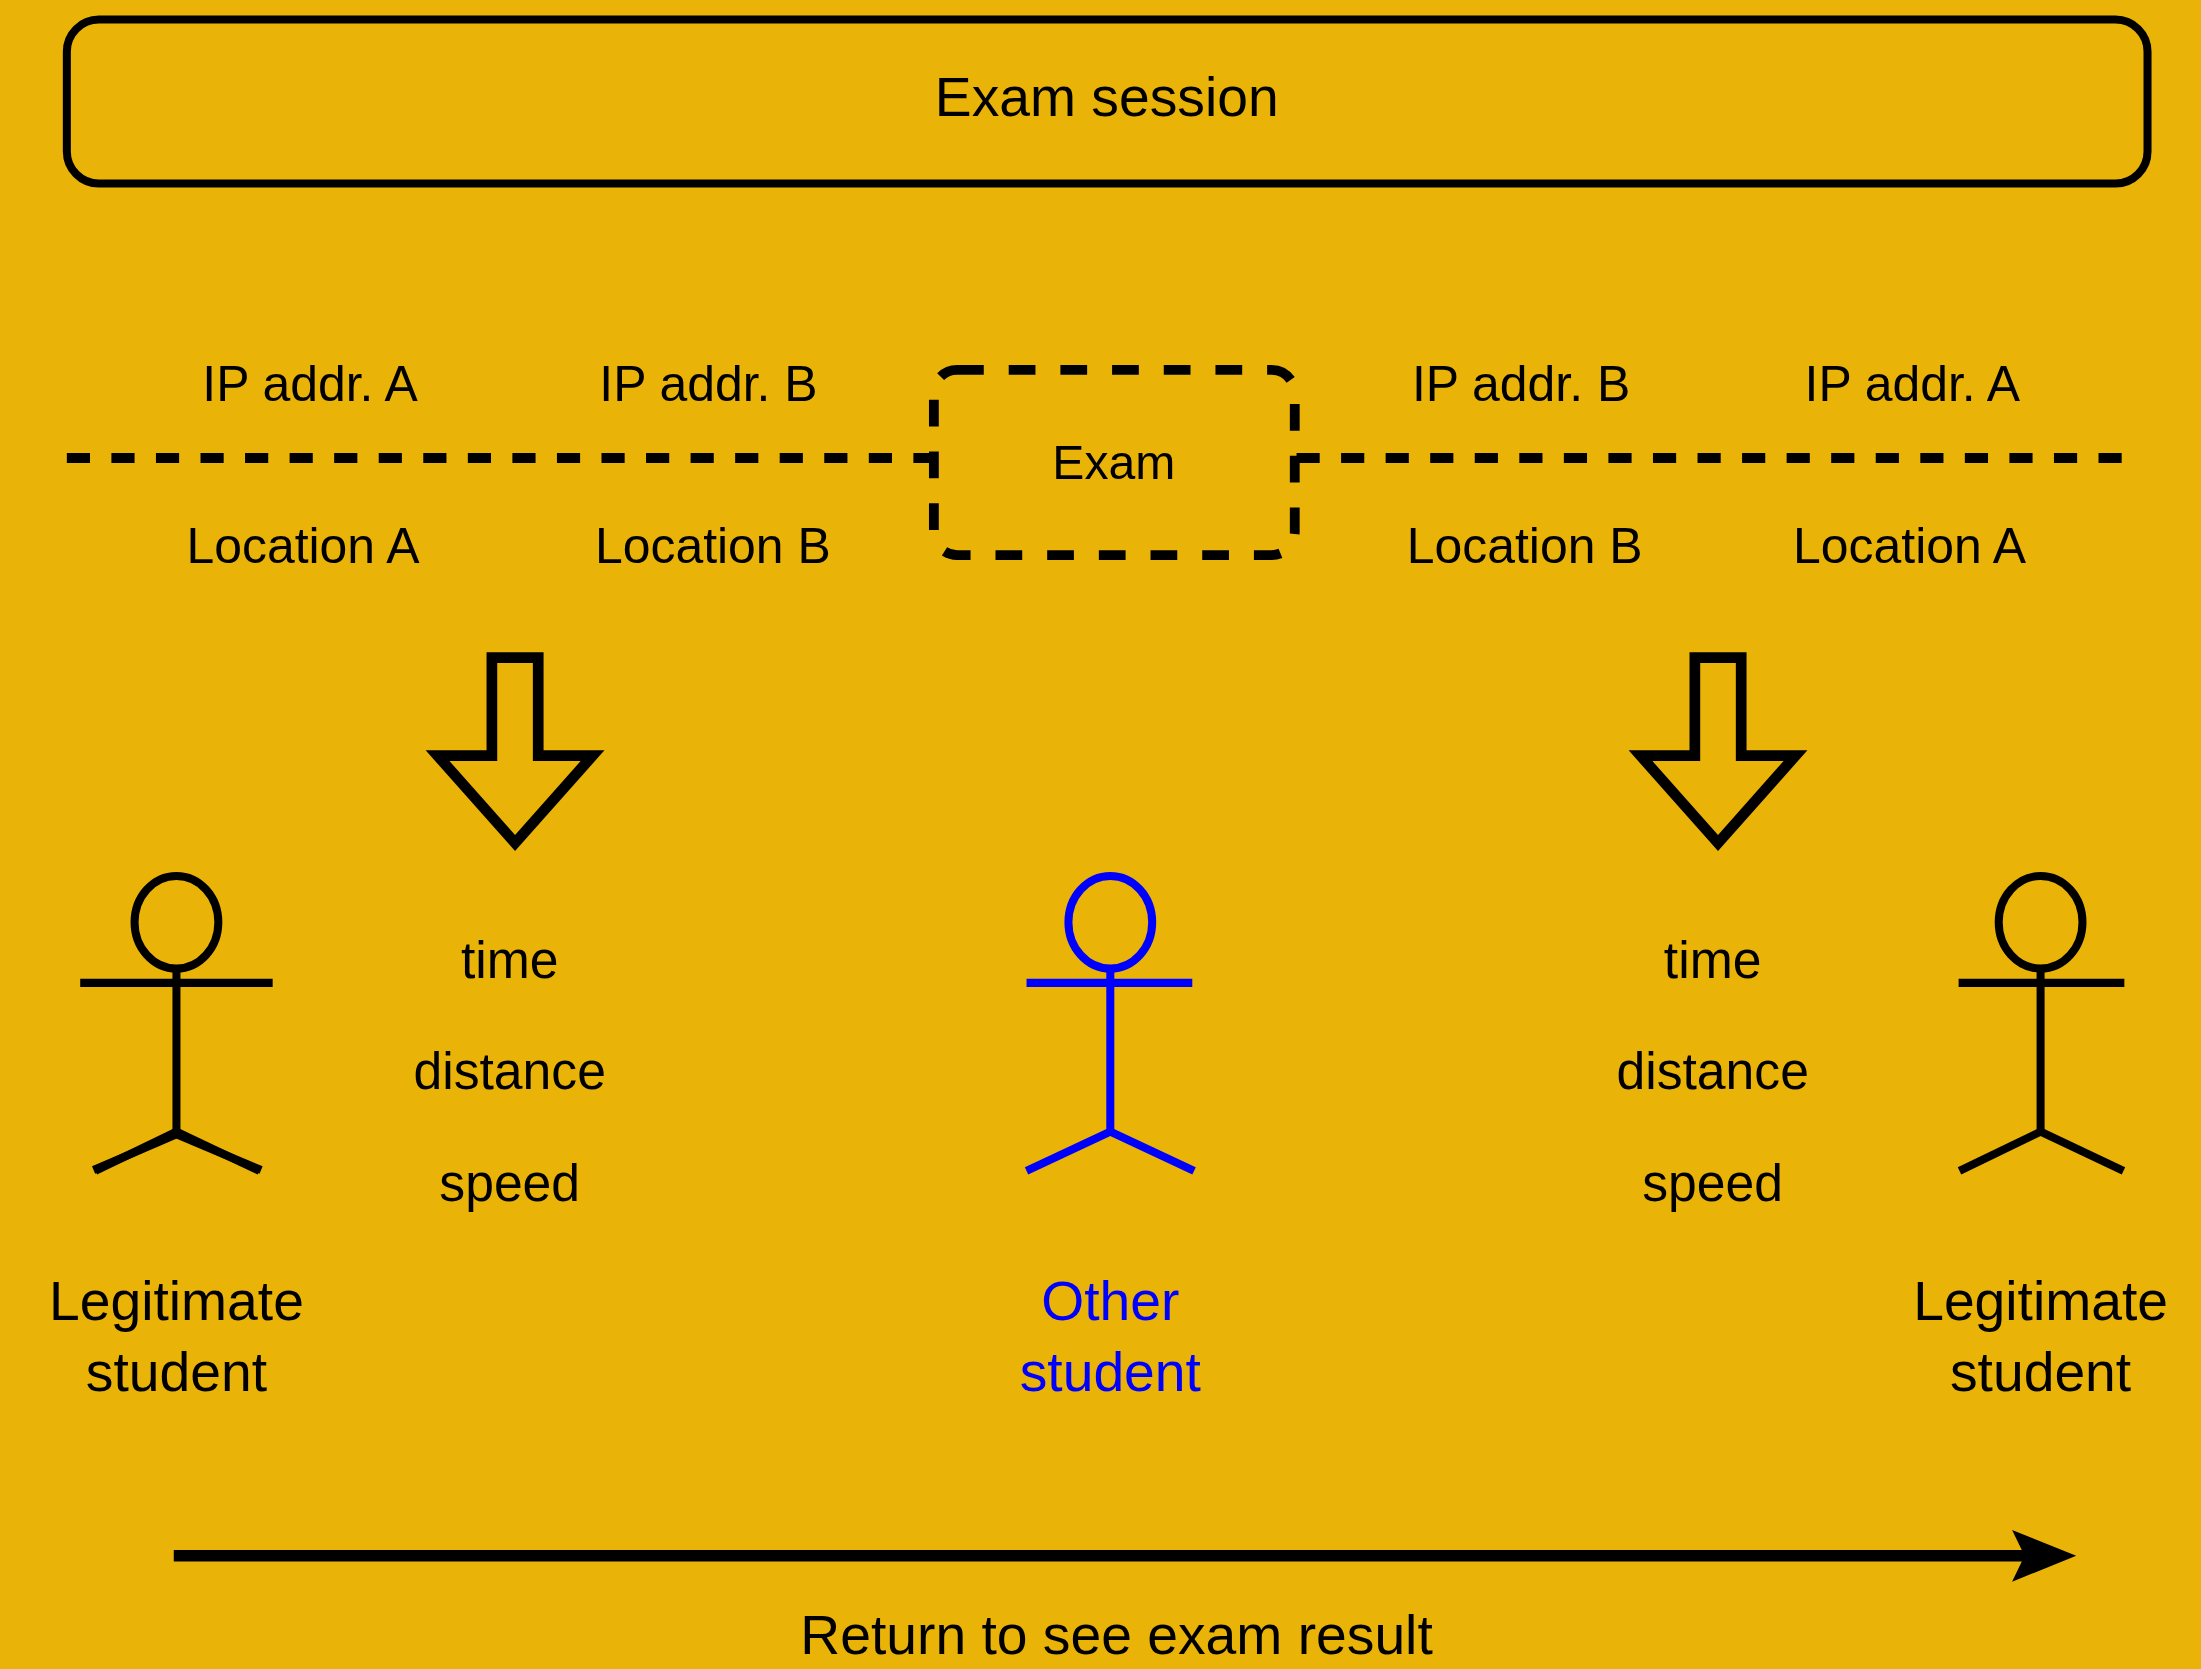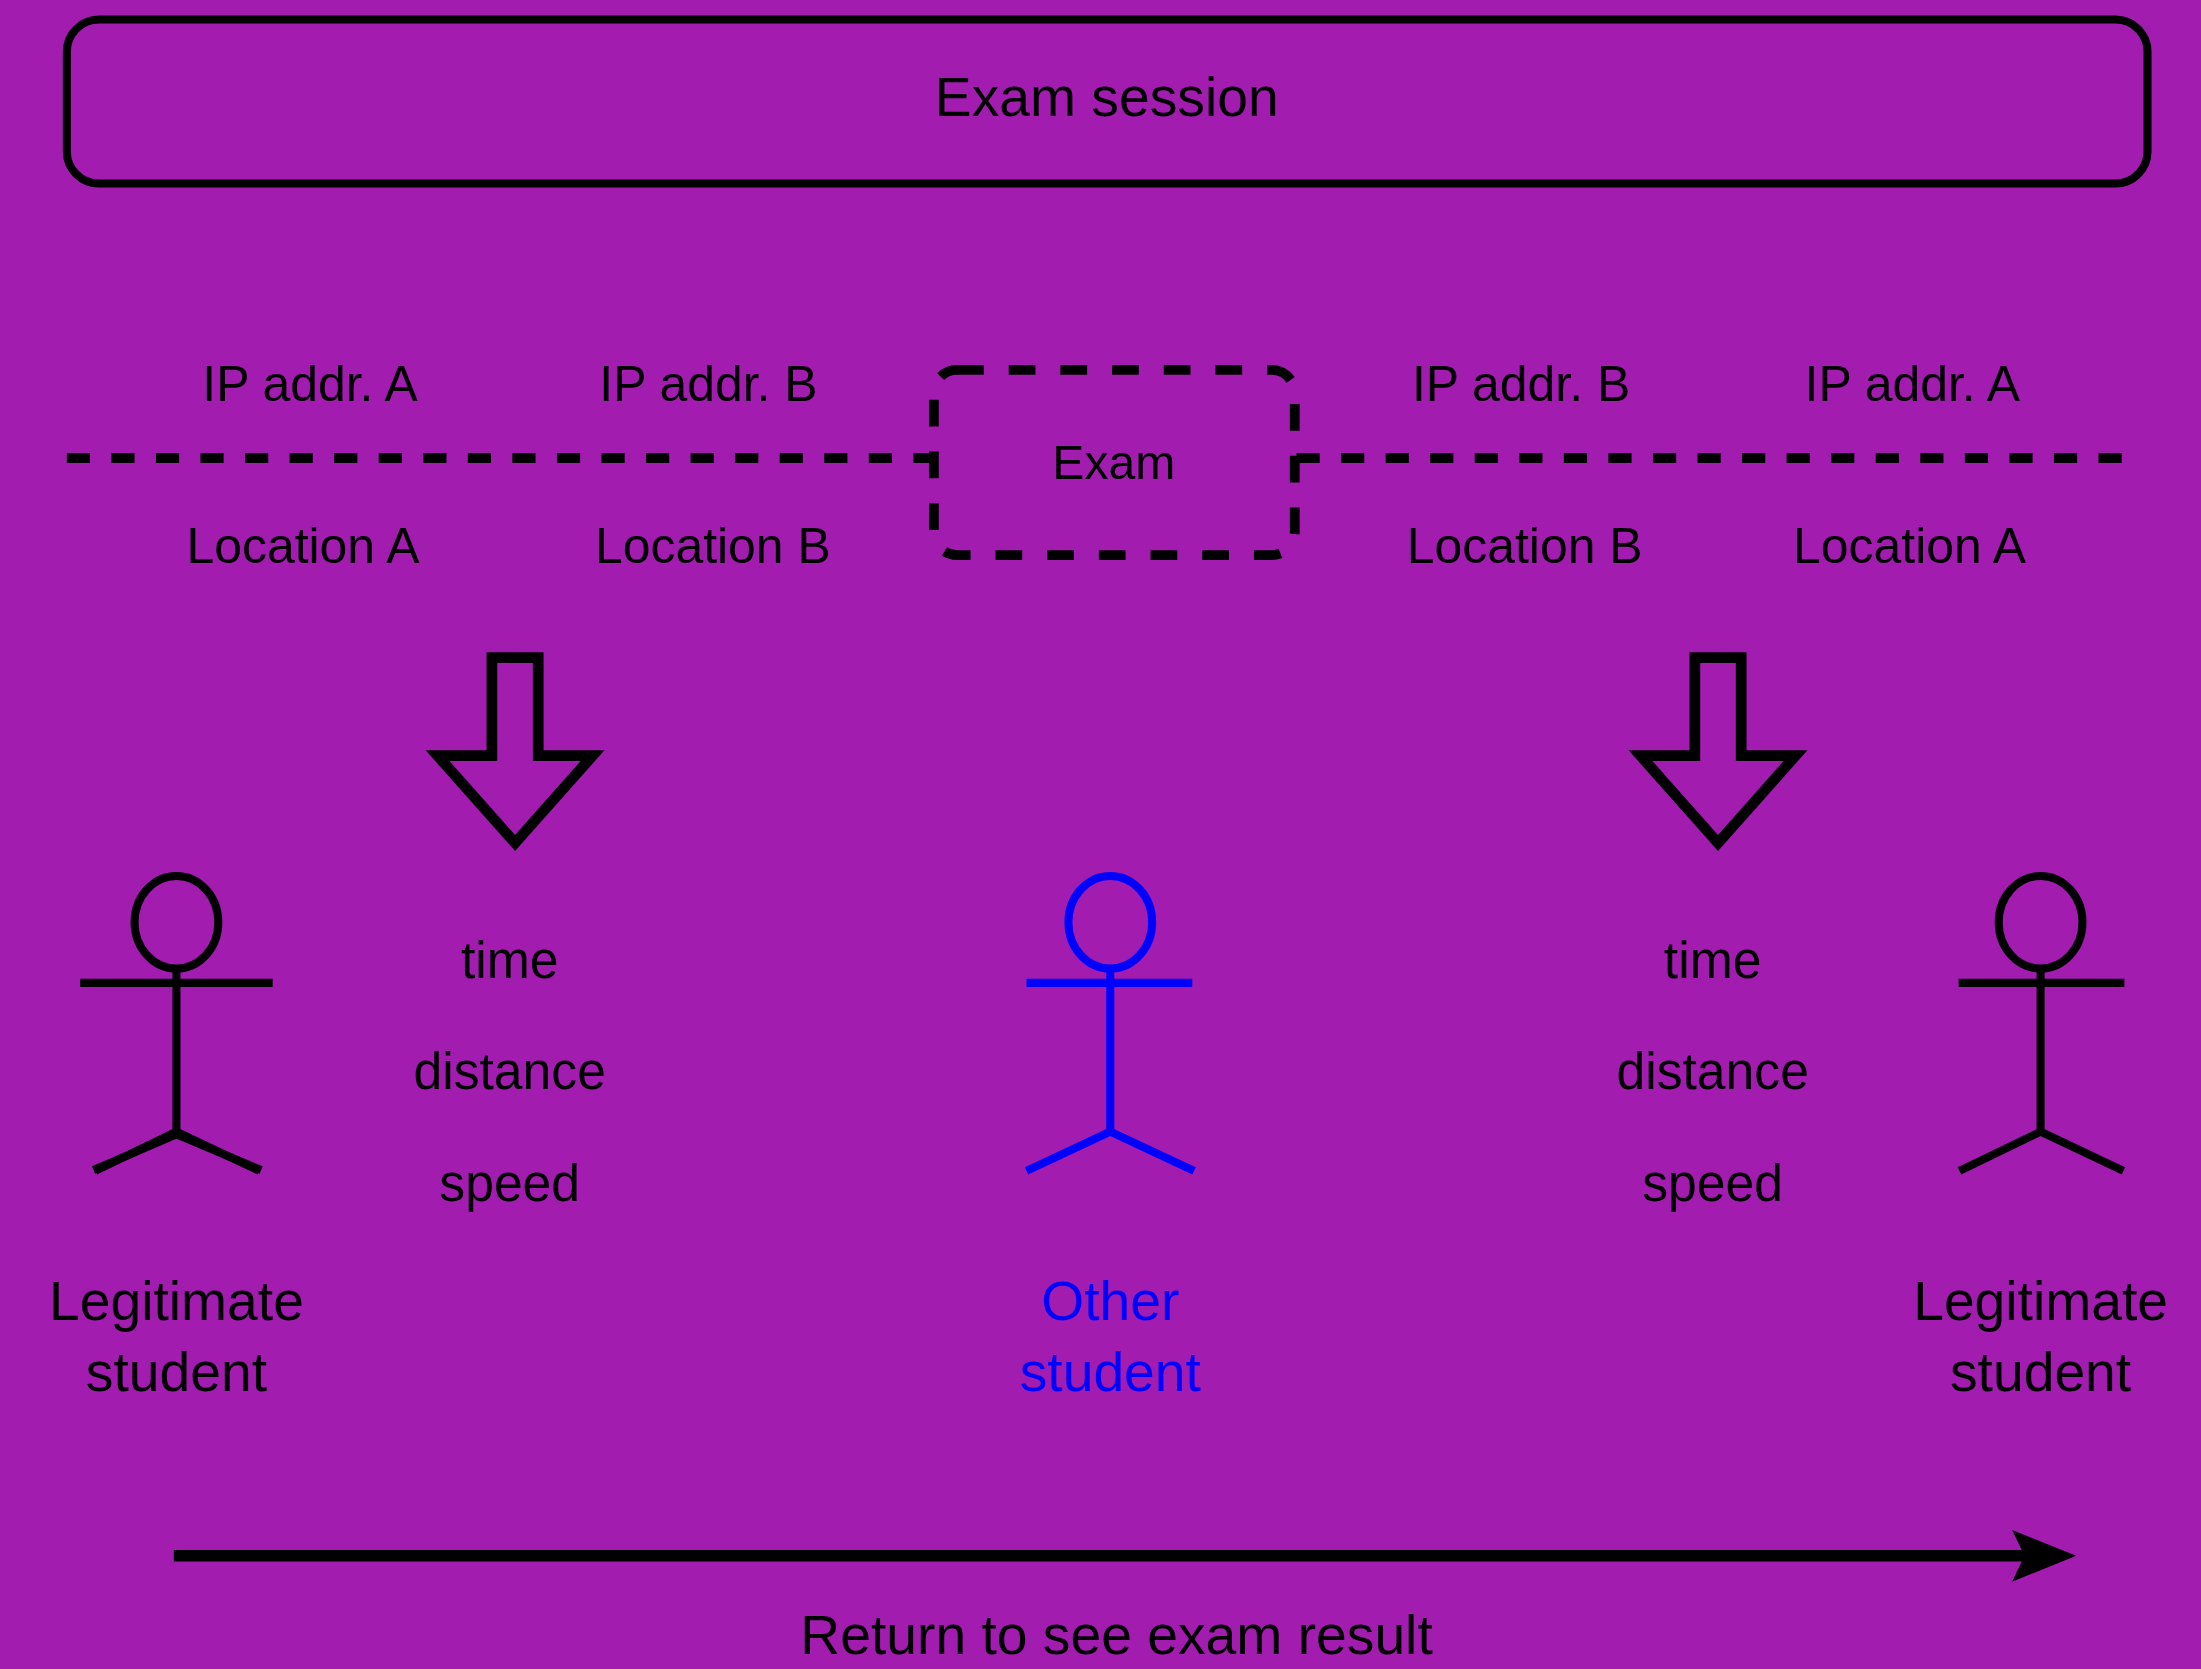--- a/index.html
+++ b/index.html
@@ -4,21 +4,21 @@
 <style>
   html, body {
     margin: 0;
     padding: 0;
     background: #ffffff;
   }
   #stage {
     position: relative;
     width: 2201px;
     height: 1669px;
-    background: #a21caf;
+    background: #eab308;
     overflow: hidden;
     font-family: "Liberation Sans", sans-serif;
   }
   svg#diagram {
     position: absolute;
     top: 0;
     left: 0;
     width: 2201px;
     height: 1669px;
     display: block;

